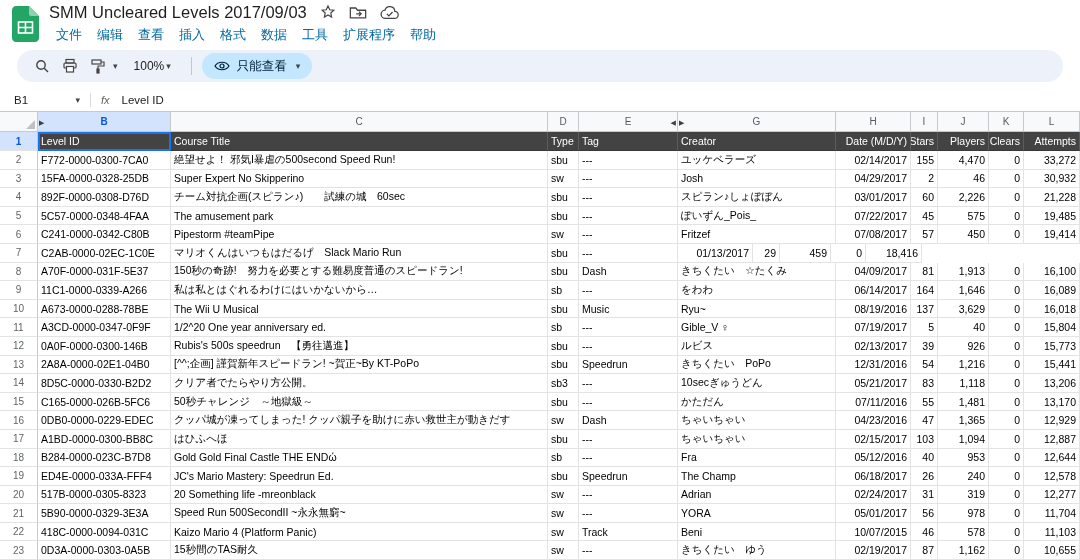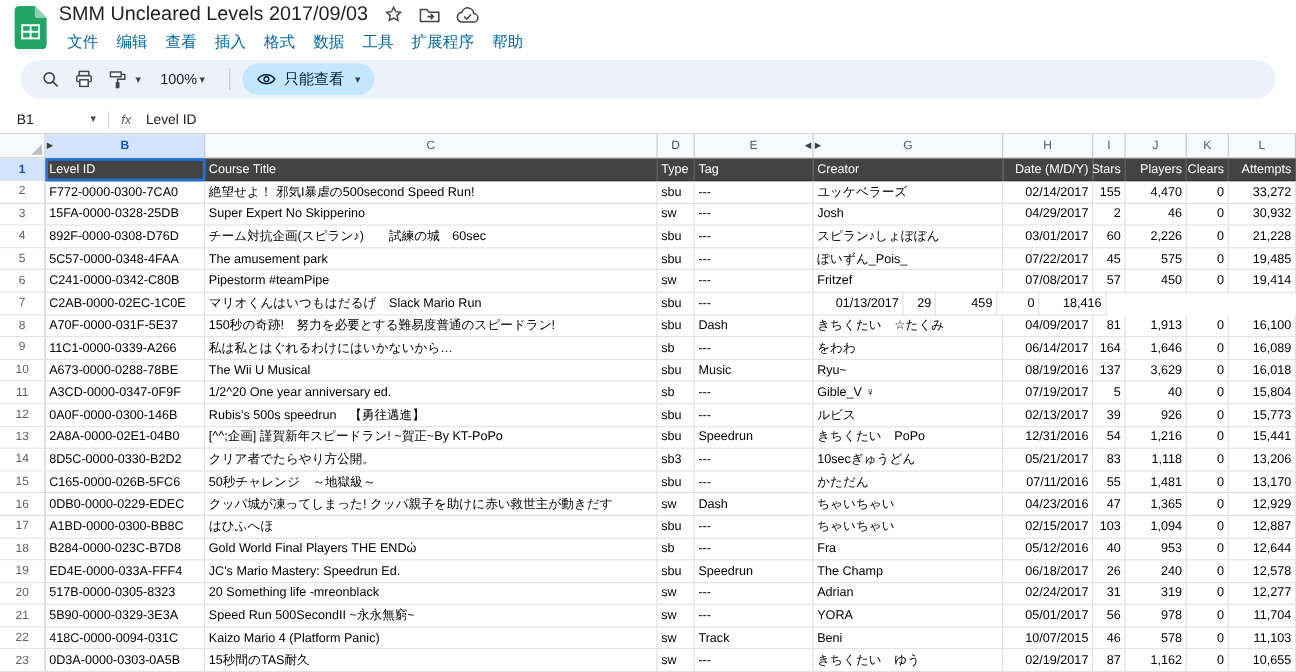--- a/index.html
+++ b/index.html
@@ -411,21 +411,21 @@
       <div class="cell" style="width: 158px;">ちゃいちゃい</div>
       <div class="cell ar" style="width: 75px;">02/15/2017</div>
       <div class="cell ar" style="width: 27px;">103</div>
       <div class="cell ar" style="width: 51px;">1,094</div>
       <div class="cell ar" style="width: 35px;">0</div>
       <div class="cell ar" style="width: 56px;">12,887</div>
     </div>
     <div class="r">
       <div class="rn">18</div>
       <div class="cell" style="width: 133px;">B284-0000-023C-B7D8</div>
-      <div class="cell" style="width: 377px;">Gold World Final Players THE ENDώ</div>
+      <div class="cell" style="width: 377px;">Gold Gold Final Castle THE ENDώ</div>
       <div class="cell" style="width: 31px;">sb</div>
       <div class="cell" style="width: 99px;">---</div>
       <div class="cell" style="width: 158px;">Fra</div>
       <div class="cell ar" style="width: 75px;">05/12/2016</div>
       <div class="cell ar" style="width: 27px;">40</div>
       <div class="cell ar" style="width: 51px;">953</div>
       <div class="cell ar" style="width: 35px;">0</div>
       <div class="cell ar" style="width: 56px;">12,644</div>
     </div>
     <div class="r">

